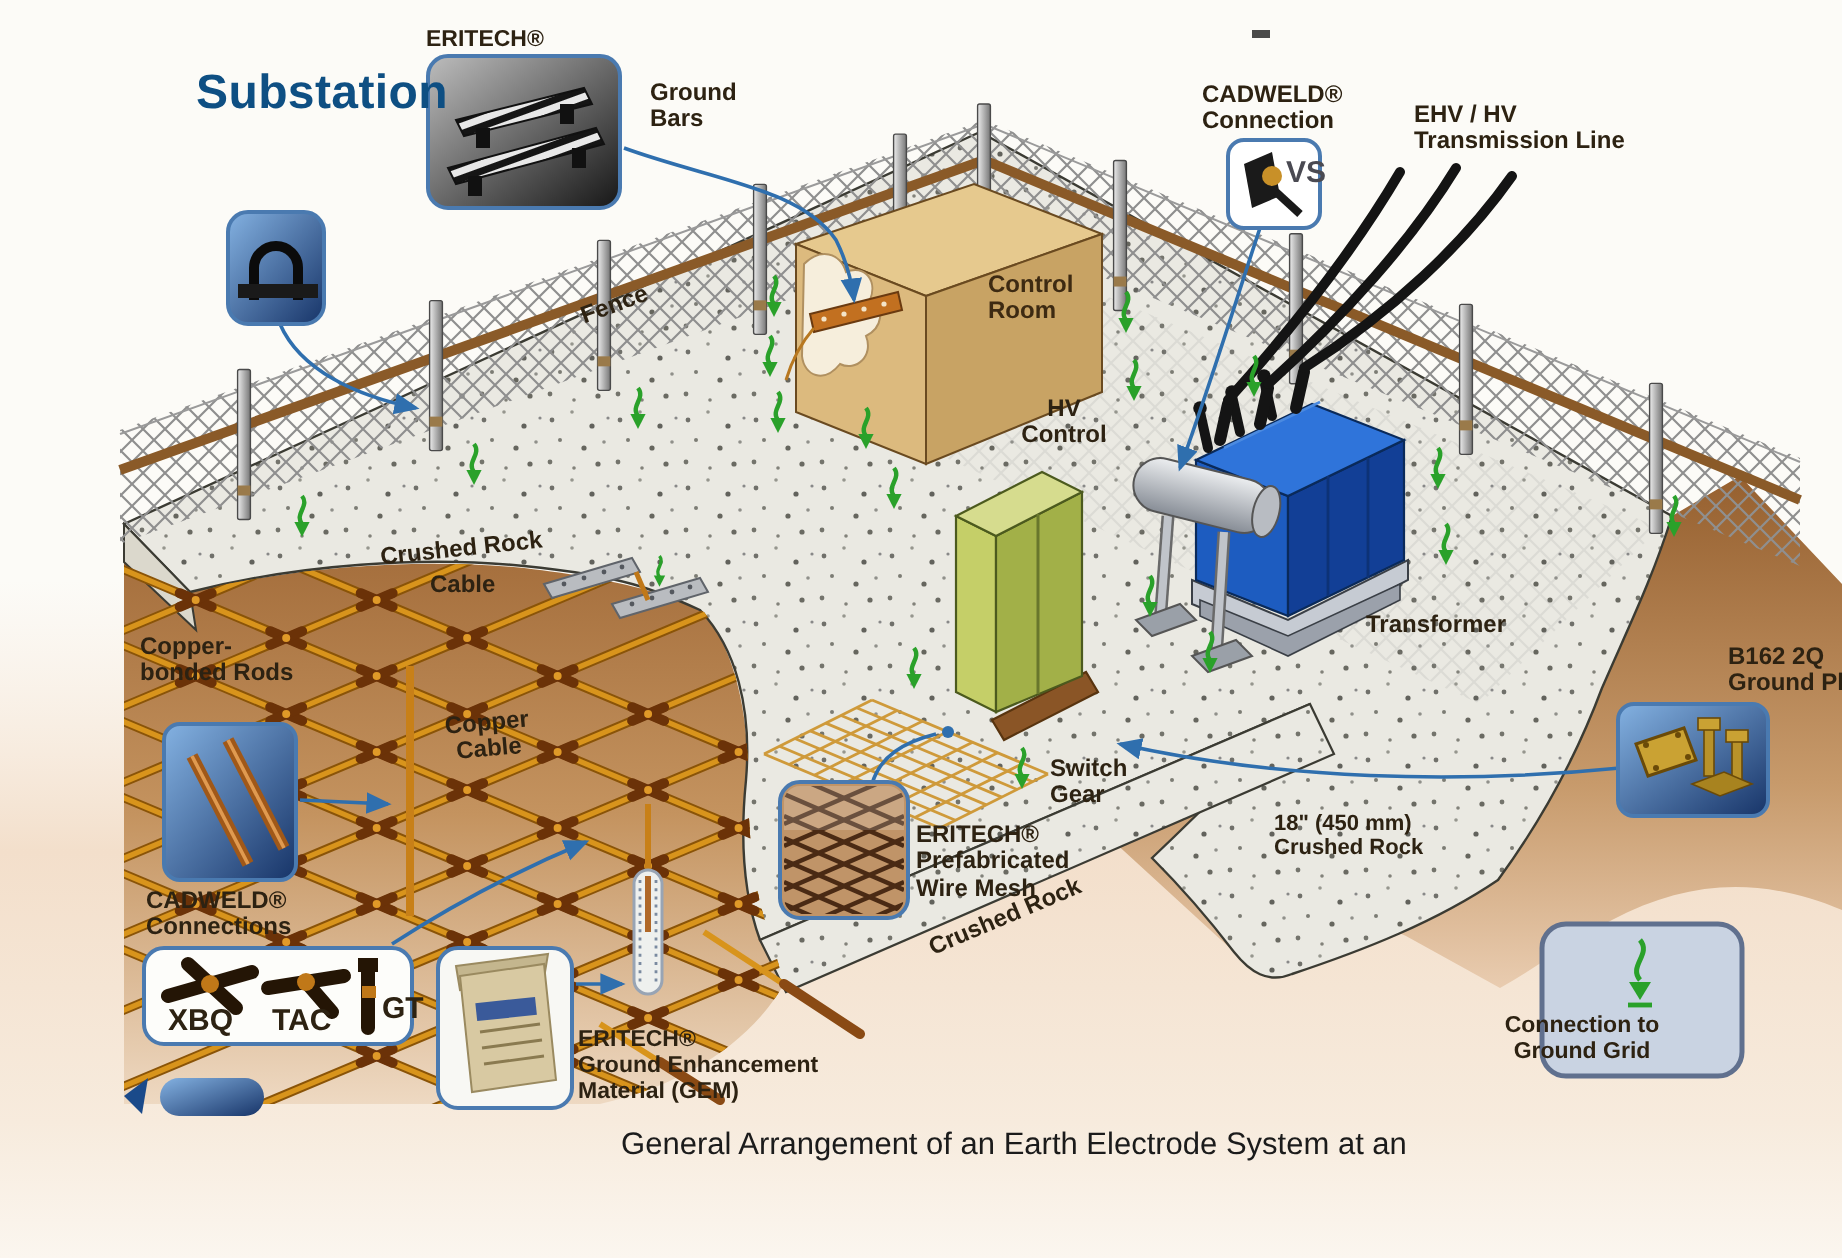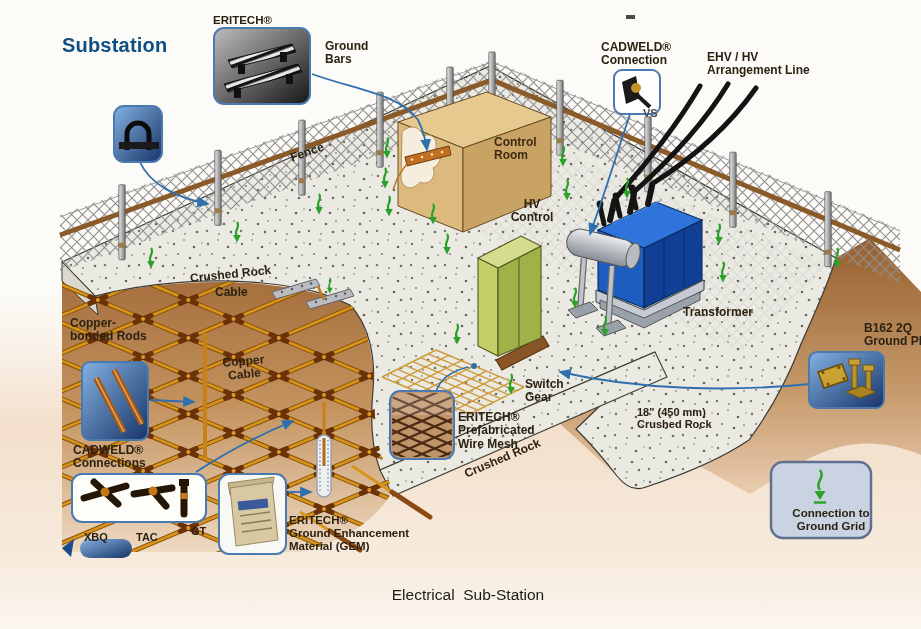--- a/index.html
+++ b/index.html
@@ -1,23 +1,23 @@
 <!DOCTYPE html>
 <html><head>
 <meta charset="utf-8">
 <style>
   html,body{margin:0;padding:0;background:#fcfbf7;}
   #stage{position:relative;width:921px;height:629px;overflow:hidden;
          font-family:"Liberation Sans",sans-serif;background:#fcfbf7;}
   #scene{position:absolute;left:0;top:0;}
   .lbl{position:absolute;font:bold 12px/1.12 "Liberation Sans",sans-serif;
        color:#2d2212;white-space:nowrap;}
-  .title{font-size:20px;color:#0e4f83;letter-spacing:.2px;}
+  .title{font-size:24px;color:#0e4f83;letter-spacing:.2px;margin-left:36px;}
   .sm{font-size:11.5px;}
-  .xs{font-size:11px;margin-top:28px;}
+  .xs{font-size:15px;}
   .cap{position:absolute;font:15.5px/1.2 "Liberation Sans",sans-serif;
        color:#1b1b1b;text-align:center;white-space:pre;}
   .ctr{text-align:center;}
 </style>
 </head>
 <body>
 
 <div id="stage">
 <svg id="scene" width="921" height="629" viewBox="0 0 921 629">
   <defs>
@@ -558,21 +558,21 @@
   <div>Ground</div>
   <div>Bars</div>
 </div>
 <div class="lbl" style="left:601px;top:41px">
   <div>CADWELD®</div>
   <div>Connection</div>
 </div>
 <div class="lbl xs" style="left:643px;top:79px;color:#4a4a52">VS</div>
 <div class="lbl" style="left:707px;top:51px">
   <div>EHV / HV</div>
-  <div>Arrangement Line</div>
+  <div>Transmission Line</div>
 </div>
 <div class="lbl" style="left:290px;top:146px;transform:rotate(-20deg)">Fence</div>
 <div class="lbl" style="left:494px;top:136px;color:#3d2a12">
   <div>Control</div>
   <div>Room</div>
 </div>
 <div class="lbl ctr" style="left:507px;top:198px;width:50px">
   <div>HV</div>
   <div>Control</div>
 </div>
@@ -610,18 +610,18 @@
 </div>
 <div class="lbl" style="left:462px;top:452px;transform:rotate(-23deg)">Crushed Rock</div>
 <div class="lbl" style="left:864px;top:322px">
   <div>B162 2Q</div>
   <div>Ground Plate</div>
 </div>
 <div class="lbl" style="left:637px;top:406px;font-size:11px">
   <div>18" (450 mm)</div>
   <div>Crushed Rock</div>
 </div>
-<div class="lbl ctr sm" style="left:771px;top:507px;width:120px">
+<div class="lbl ctr sm" style="left:731px;top:507px;width:120px">
   <div>Connection to</div>
   <div>Ground Grid</div>
 </div>
-<div class="cap" style="left:158px;top:586px;width:620px">Electrical  Sub-Station</div>
+<div class="cap" style="left:197px;top:564px;width:620px">General Arrangement of an Earth Electrode System at an</div>
 </div>
 
 </body></html>

